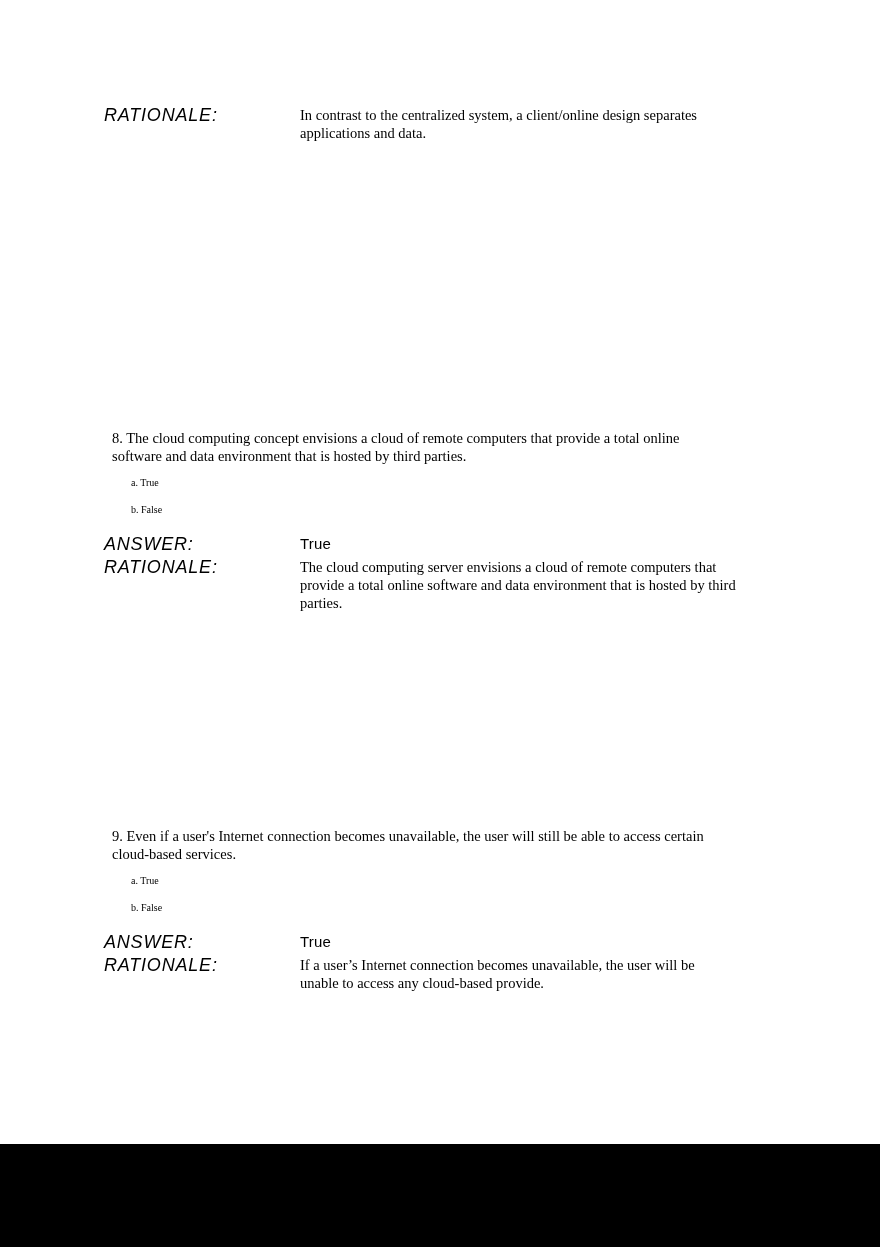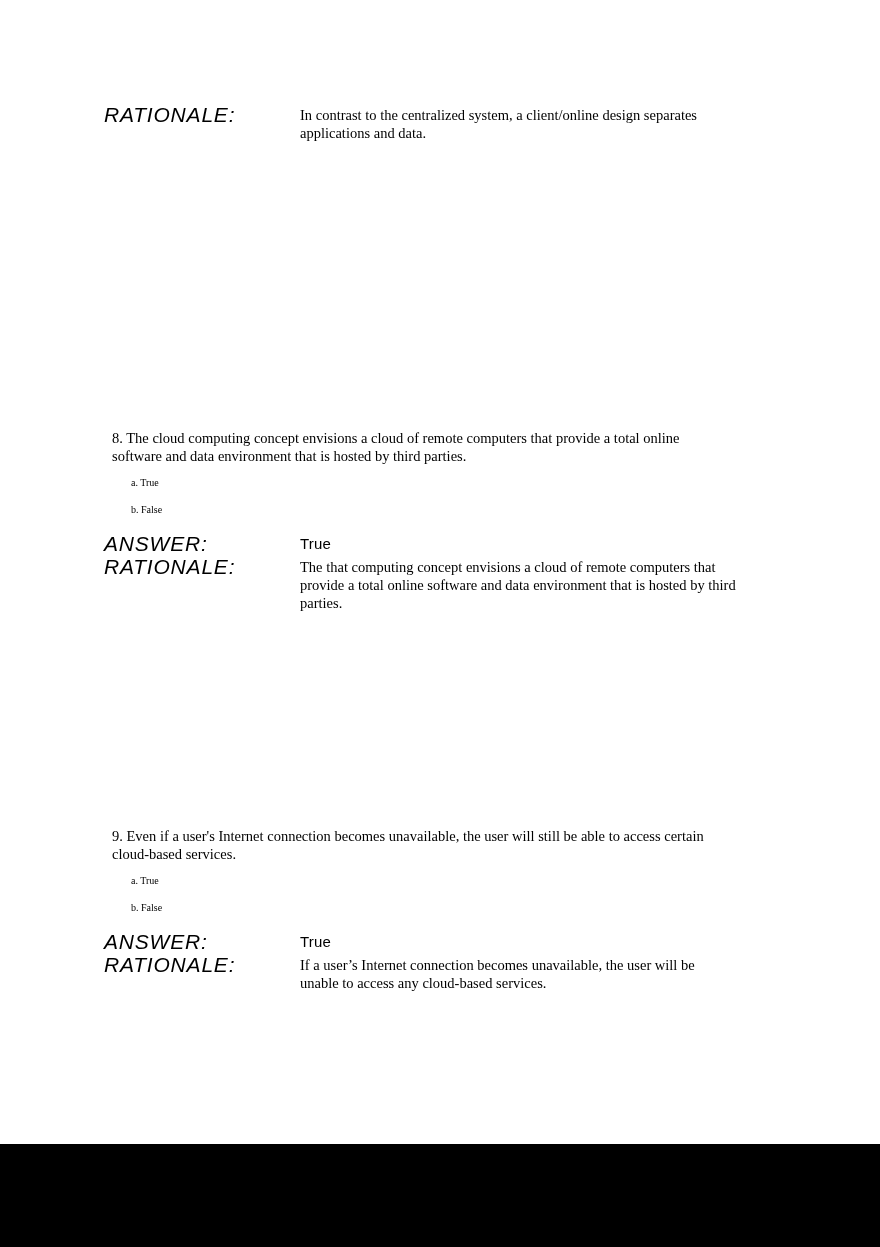--- a/index.html
+++ b/index.html
@@ -18,21 +18,21 @@
   }
   .field-row {
     display: flex;
     align-items: flex-start;
   }
   .field-label {
     flex: 0 0 196px;
     width: 196px;
     font-family: "Liberation Sans", sans-serif;
     font-style: italic;
-    font-size: 21px;
+    font-size: 18px;
     letter-spacing: 0.8px;
     line-height: 18px;
   }
   .field-value {
     width: 500px;
     font-size: 14.5px;
     line-height: 18px;
     white-space: pre-line;
   }
   .field-value.sans {
@@ -93,37 +93,37 @@
     <div class="question-text">8. The cloud computing concept envisions a cloud of remote computers that provide a total online
 software and data environment that is hosted by third parties.</div>
     <div class="option-row">a. True</div>
     <div class="option-row">b. False</div>
     <div class="field-row answer-row">
       <div class="field-label">ANSWER:</div>
       <div class="field-value sans">True</div>
     </div>
     <div class="field-row rationale-row">
       <div class="field-label">RATIONALE:</div>
-      <div class="field-value">The that computing concept envisions a cloud of remote computers that
+      <div class="field-value">The cloud computing server envisions a cloud of remote computers that
 provide a total online software and data environment that is hosted by third
 parties.</div>
     </div>
   </section>
 
   <section class="question-block q9">
     <div class="question-text">9. Even if a user's Internet connection becomes unavailable, the user will still be able to access certain
 cloud-based services.</div>
     <div class="option-row">a. True</div>
     <div class="option-row">b. False</div>
     <div class="field-row answer-row">
       <div class="field-label">ANSWER:</div>
       <div class="field-value sans">True</div>
     </div>
     <div class="field-row rationale-row">
       <div class="field-label">RATIONALE:</div>
       <div class="field-value">If a user’s Internet connection becomes unavailable, the user will be
-unable to access any cloud-based services.</div>
+unable to access any cloud-based provide.</div>
     </div>
   </section>
 
   <div class="bottom-bar"></div>
 
 </div>
 
 </body></html>

